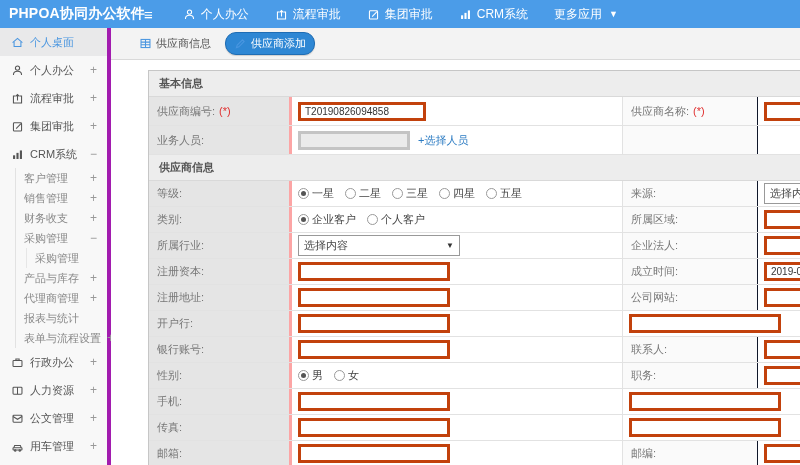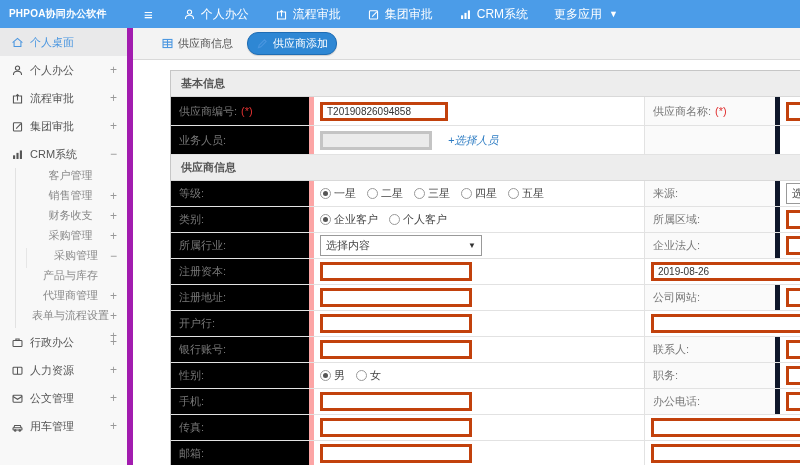--- a/index.html
+++ b/index.html
@@ -1,67 +1,67 @@
 <!DOCTYPE html>
 <html><head>
 <meta charset="utf-8">
 <style>
   * { box-sizing: border-box; margin: 0; padding: 0; }
   html,body { width:800px; height:465px; overflow:hidden; background:#fff;
     font-family:"Liberation Sans","DejaVu Sans",sans-serif; }
 
   
   .topbar { height:28px; background:#4b9ce8; display:flex; align-items:center; color:#fff; }
-  .logo { width:112px; padding-left:9px; font-size:10px; font-weight:bold; letter-spacing:.2px; white-space:nowrap; }
+  .logo { width:112px; padding-left:9px; font-size:14px; font-weight:bold; letter-spacing:.2px; white-space:nowrap; }
   .burger { margin:0 30px 0 32px; font-size:15px; cursor:pointer; line-height:1; }
   .topnav { display:flex; align-items:center; gap:26px; font-size:12px; }
   .topnav .nitem { display:flex; align-items:center; gap:5px; cursor:pointer; white-space:nowrap; }
   .caret { font-size:9px; margin-left:2px; }
   .ic { width:13px; height:13px; display:block; }
   .ic * { fill:none; stroke:currentColor; stroke-width:1.3; }
   .ic .fil { fill:currentColor; stroke:none; }
 
   
   .app { display:flex; height:437px; }
 
   
-  .sidebar { width:133px; background:#f8f8f8; border-right:6px solid #a21caf; font-size:11px; color:#555; flex-shrink:0; }
+  .sidebar { width:111px; background:#f8f8f8; border-right:4px solid #a21caf; font-size:11px; color:#555; flex-shrink:0; }
   .sitem { height:28px; display:flex; align-items:center; gap:6px; padding:0 10px 0 11px; cursor:pointer; white-space:nowrap; }
   .sitem .tog { margin-left:auto; color:#999; font-size:12px; }
   .sitem.active { background:#e9e9ea; color:#4a96e0; }
   .submenu { margin-left:15px; border-left:1px solid #e2e2e2; }
-  .submenu .sitem { height:20px; padding-left:8px; color:#888;flex-direction:column; }
+  .submenu .sitem { height:20px; padding-left:8px; color:#888; }
   .submenu2 { margin-left:10px; border-left:1px solid #e6e6e6; }
   .submenu2 .sitem { padding-left:8px; color:#8a8a8a; }
 
   
   .main { flex:1; display:flex; flex-direction:column; min-width:0; }
   .tabbar { height:32px; background:#f3f3f3; border-bottom:1px solid #d9d9d9; display:flex; align-items:center; padding-left:22px; gap:8px; flex-shrink:0; }
   .tab { display:flex; align-items:center; gap:4px; font-size:11px; color:#555; cursor:pointer; padding:3px 6px; }
   .tab .ic { color:#4a96e0; }
   .tab.active { background:#2e87d4; border:1px solid #1f6db4; border-radius:11px; color:#fff; padding:3px 8px; box-shadow:0 1px 1px rgba(0,0,0,.15); }
 
   .content { flex:1; padding:10px 0 0 37px; overflow:hidden; background:#fff; }
 
   
   .formtbl { width:905px; border:1px solid #c6c6c6; font-size:11px; color:#444; background:#fff; }
   .shead { height:26px; background:#ededed; border-bottom:1px solid #d9d9d9; display:flex; align-items:center; padding:0 10px; color:#555; font-weight:bold; }
   .frow { display:flex; border-bottom:1px solid #e2e2e2; align-items:stretch; }
   .frow.h28 > div { min-height:28px; }
   .frow.h25 > div { min-height:25px; }
-  .cl { width:143px; background:#000000; color:#777; padding:0 8px; display:flex; align-items:center; border-right:5px solid #fca5a5; white-space:nowrap;text-align:right; }
+  .cl { width:143px; background:#e5e5e5; color:#777; padding:0 8px; display:flex; align-items:center; border-right:3px solid #fca5a5; white-space:nowrap;text-align:right; }
   .cv { width:331px; padding:0 6px; display:flex; align-items:center; border-right:1px solid #e2e2e2; }
-  .cl2 { width:135px; background:#fafafa; color:#777; padding:0 8px; display:flex; align-items:center; border-right:5px solid #0f172a; white-space:nowrap; }
+  .cl2 { width:135px; background:#fafafa; color:#777; padding:0 8px; display:flex; align-items:center; border-right:1px solid #0f172a; white-space:nowrap; }
   .cv2 { flex:1; padding:0 6px; display:flex; align-items:center; }
   .req { color:#e03131; margin-left:4px; }
 
   input.inp { height:19px; width:152px; border:3px solid #c2410c; font-size:10px; padding:4px 4px; color:#333; font-family:inherit; }
   input.inp.w128 { width:128px; }
   input.inp.ro { width:112px; background:#ebebeb; border-color:#c4c4c4; }
-  .lnk { color:#2d7cc3; margin-left:16px; cursor:pointer; white-space:nowrap;font-style:italic; }
+  .lnk { color:#2d7cc3; margin-left:8px; cursor:pointer; white-space:nowrap; }
 
   .sel { width:162px; height:21px; border:1px solid #999; background:#fff; display:flex; align-items:center; justify-content:space-between; padding:0 5px; color:#444; cursor:pointer; }
   .sel.w150 { width:150px; }
   .sel .scaret { font-size:8px; color:#333; }
 
   .rgroup { display:flex; align-items:center; gap:11px; }
   .ropt { display:flex; align-items:center; gap:3px; cursor:pointer; }
   .rdo { width:11px; height:11px; border:1px solid #9a9a9a; border-radius:50%; background:#fff; flex-shrink:0; }
   .rdo.on::after { content:""; display:block; width:5px; height:5px; border-radius:50%; background:#555; margin:2px auto; }
 </style>
@@ -173,20 +173,23 @@
           <span>采购管理</span>
         </div>
       </div>
       <div class="sitem">
         <span>产品与库存</span>
         <span class="tog">+</span>
       </div>
       <div class="sitem">
         <span>代理商管理</span>
         <span class="tog">+</span>
+      </div>
+      <div class="sitem">
+        <span>报表与统计</span>
       </div>
       <div class="sitem">
         <span>表单与流程设置</span>
         <span class="tog">+</span>
       </div>
     </div>
     <div class="sitem">
       <svg class="ic" viewBox="0 0 16 16">
           <rect x="2.5" y="5.5" width="11" height="7.5" rx="1"></rect>
           <path d="M6 5.5V3.8h4v1.7"></path>
@@ -341,20 +344,21 @@
           <div class="cv2">
               <input class="inp" type="text" style="">
             </div>
         </div>
 
         <div class="frow h25">
           <div class="cl">注册资本:</div>
           <div class="cv">
               <input class="inp" type="text" style="">
             </div>
+          <div class="cl2">成立时间:</div>
           <div class="cv2">
               <input class="inp" type="text" value="2019-08-26" style="">
             </div>
         </div>
 
         <div class="frow h25">
           <div class="cl">注册地址:</div>
           <div class="cv">
               <input class="inp" type="text" style="">
             </div>
@@ -403,41 +407,41 @@
           <div class="cv2">
               <input class="inp" type="text" style="">
             </div>
         </div>
 
         <div class="frow h25">
           <div class="cl">手机:</div>
           <div class="cv">
               <input class="inp" type="text" style="">
             </div>
-          <div class="cl2">办公电话:</div>
           <div class="cv2">
               <input class="inp" type="text" style="">
             </div>
         </div>
 
         <div class="frow h25">
           <div class="cl">传真:</div>
           <div class="cv">
               <input class="inp" type="text" style="">
             </div>
           <div class="cv2">
               <input class="inp" type="text" style="">
             </div>
         </div>
 
         <div class="frow h25">
           <div class="cl">邮箱:</div>
           <div class="cv">
               <input class="inp" type="text" style="">
             </div>
+          <div class="cl2">邮编:</div>
           <div class="cv2">
               <input class="inp" type="text" style="">
             </div>
         </div>
 
       </div>
     </div>
   </div>
 </div>
 

